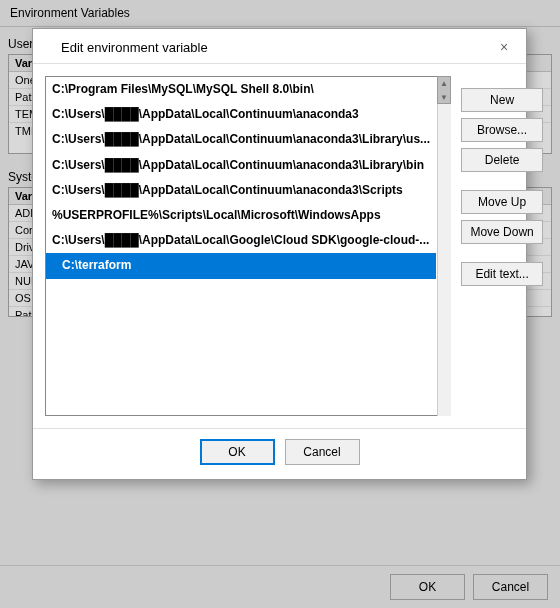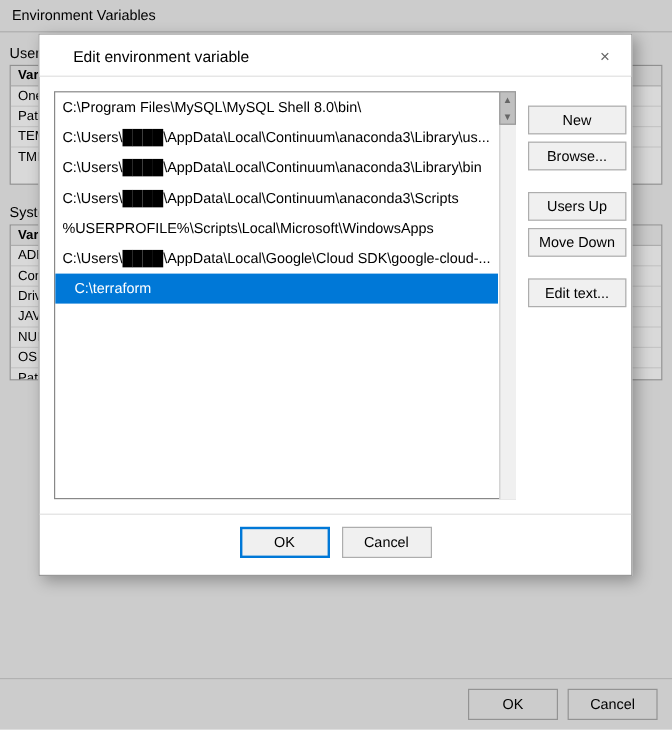--- a/index.html
+++ b/index.html
@@ -175,20 +175,21 @@
 
     .bg-titlebar {
       background: #f0f0f0;
       padding: 6px 10px;
       font-size: 12px;
       border-bottom: 1px solid #ccc;
     }
 
     .list-wrapper {
       position: relative;
+      font-weight: bold;
     }
   </style>
 </head>
 <body>
 
 <div class="bg-window">
   <div class="bg-titlebar">
     <span>Environment Variables</span>
   </div>
   <div style="padding: 10px 8px;">
@@ -273,41 +274,43 @@
     <span class="dialog-title">Edit environment variable</span>
     <button class="close-btn">×</button>
   </div>
 
   <div class="dialog-body">
 
     <div class="list-wrapper" style="flex:1; position:relative;">
       <div class="list-container" id="env-list" style="padding-right: 14px;">
 
       <div class="list-item">C:\Program Files\MySQL\MySQL Shell 8.0\bin\</div>
+          <div class="list-item">C:\Users\████\AppData\Local\Continuum\anaconda3</div>
           <div class="list-item">C:\Users\████\AppData\Local\Continuum\anaconda3\Library\us...</div>
           <div class="list-item">C:\Users\████\AppData\Local\Continuum\anaconda3\Library\bin</div>
           <div class="list-item">C:\Users\████\AppData\Local\Continuum\anaconda3\Scripts</div>
           <div class="list-item">%USERPROFILE%\Scripts\Local\Microsoft\WindowsApps</div>
           <div class="list-item">C:\Users\████\AppData\Local\Google\Cloud SDK\google-cloud-...</div>
           <div class="list-item selected">C:\terraform</div>
         </div>
 
       <div style="position:absolute; right:0; top:0; width:14px; height:340px; background:#f0f0f0; border-left:1px solid #ccc;">
         <div style="position:absolute; top:0; right:0; width:14px; height:28px; background:#c0c0c0; border:1px solid #999;">
           <div style="text-align:center; font-size:8px; line-height:14px; color:#666;">▲</div>
           <div style="text-align:center; font-size:8px; line-height:14px; color:#666;">▼</div>
         </div>
       </div>
     </div>
 
     <div class="buttons-col">
       <button class="action-btn">New</button>
       <button class="action-btn">Browse...</button>
+      <button class="action-btn">Delete</button>
       <div class="spacer"></div>
-      <button class="action-btn">Users Up</button>
+      <button class="action-btn">Move Up</button>
       <button class="action-btn">Move Down</button>
       <div class="spacer"></div>
       <button class="action-btn">Edit text...</button>
     </div>
   </div>
 
   <div class="dialog-footer">
     <button class="footer-btn primary">OK</button>
     <button class="footer-btn">Cancel</button>
   </div>

